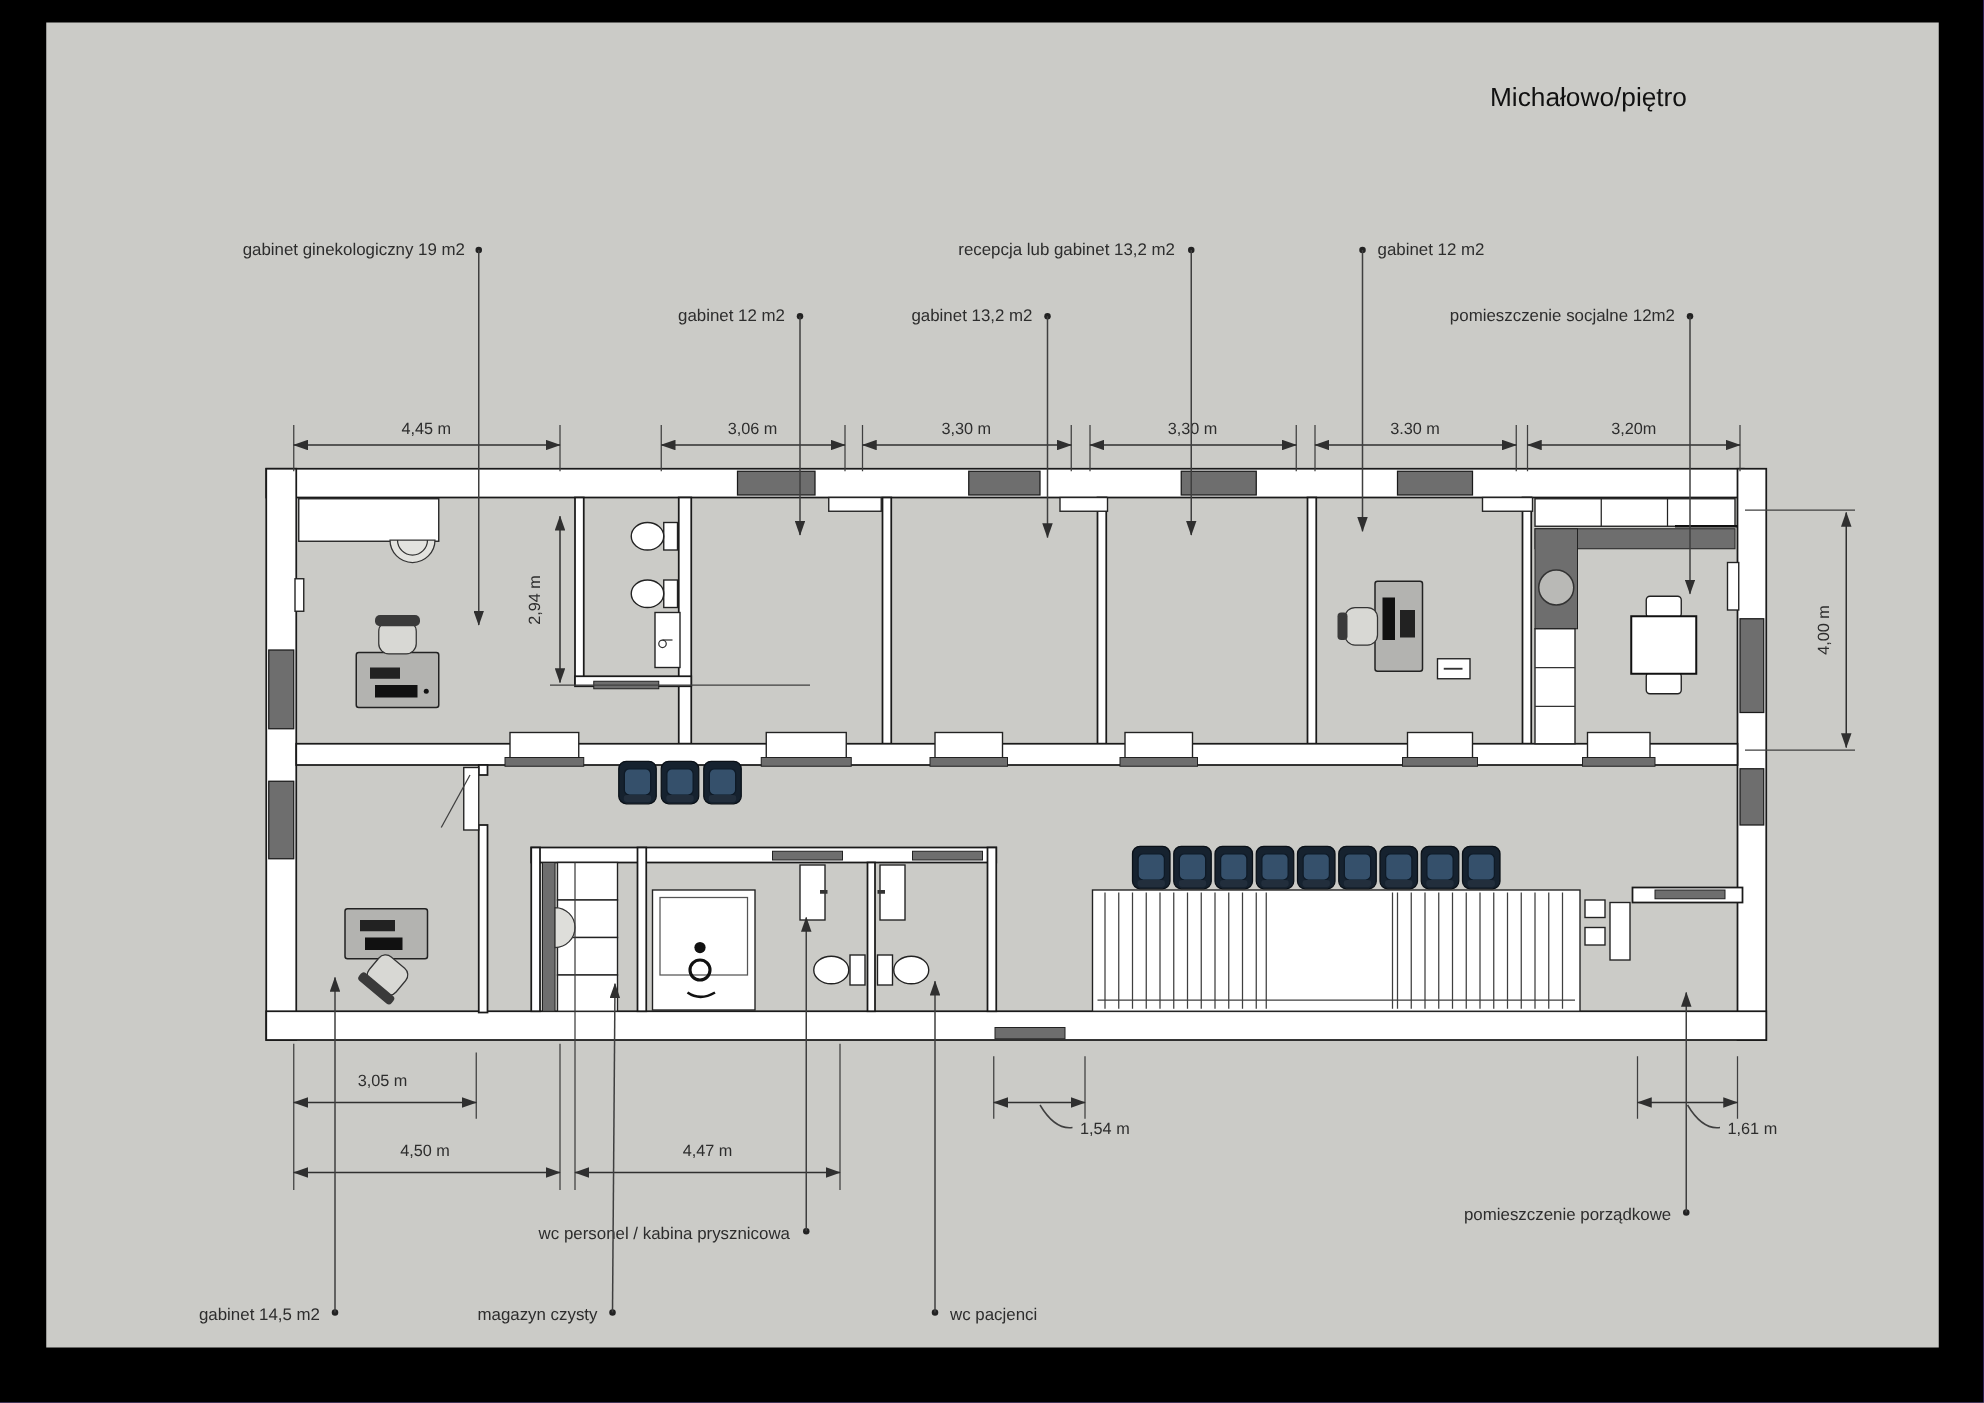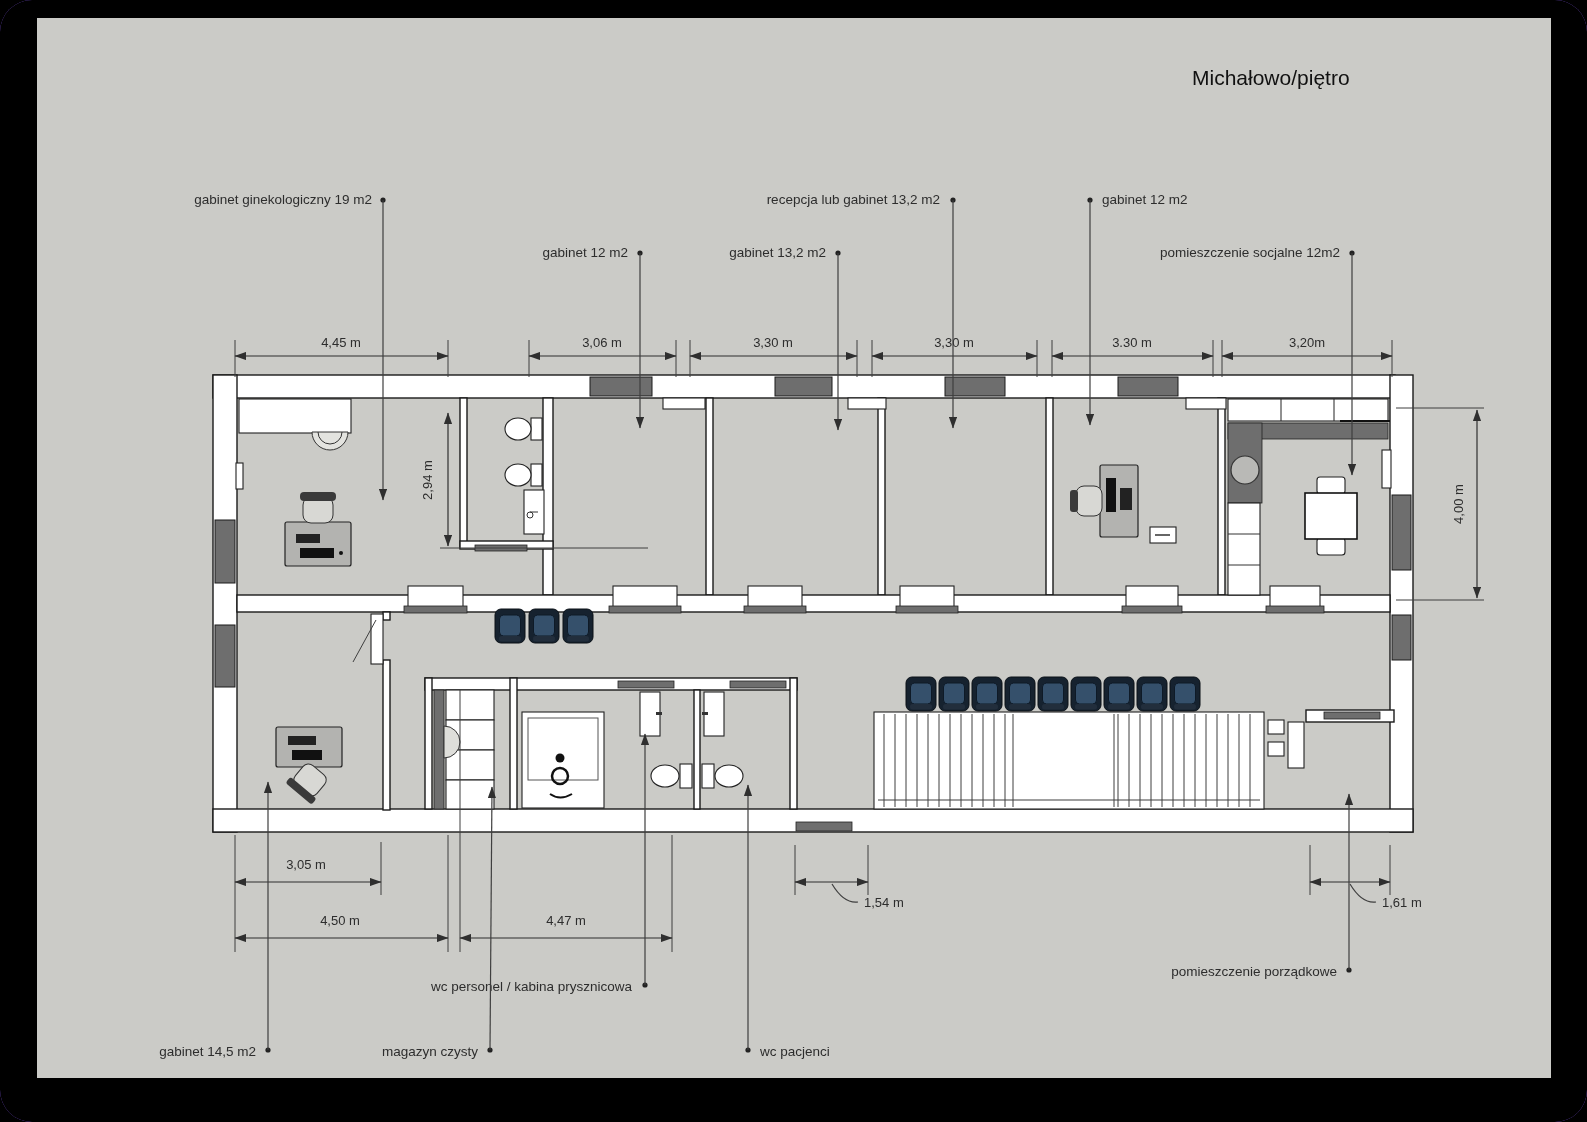--- a/index.html
+++ b/index.html
@@ -1,16 +1,16 @@
 <!DOCTYPE html>
 <html><head>
 <meta charset="utf-8">
 <style>
   html,body{margin:0;padding:0;background:#000;}
-  .wrap{position:relative;width:1587px;height:1122px;background:#8b5cf6;overflow:hidden;border-radius:32px;}
+  .wrap{position:relative;width:1587px;height:1122px;background:#8b5cf6;overflow:hidden;}
   svg{position:absolute;left:0;top:0;}
   text{font-family:"Liberation Sans","DejaVu Sans",sans-serif;}
   .title{font-size:21px;fill:#111;}
   .lbl{font-size:13.5px;fill:#2d2d2d;}
   .dim{font-size:13px;fill:#2d2d2d;}
   .wall{fill:#ffffff;stroke:#1a1a1a;stroke-width:1.4;}
   .win{fill:#6e6e6e;stroke:#1a1a1a;stroke-width:1;}
   .sill{fill:#6e6e6e;stroke:#222;stroke-width:.8;}
   .furn{fill:#b3b3b0;stroke:#222;stroke-width:1.2;}
   .whitebox{fill:#ffffff;stroke:#222;stroke-width:1.1;}

